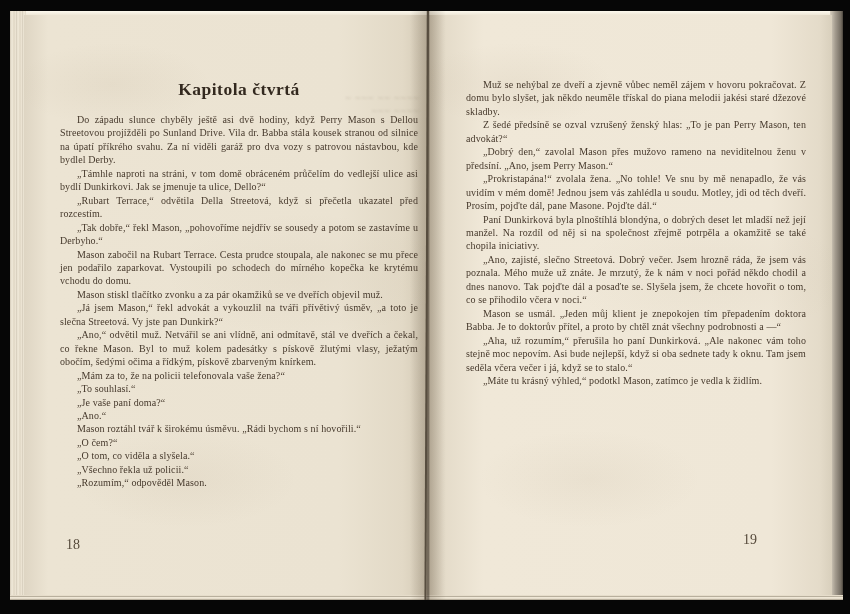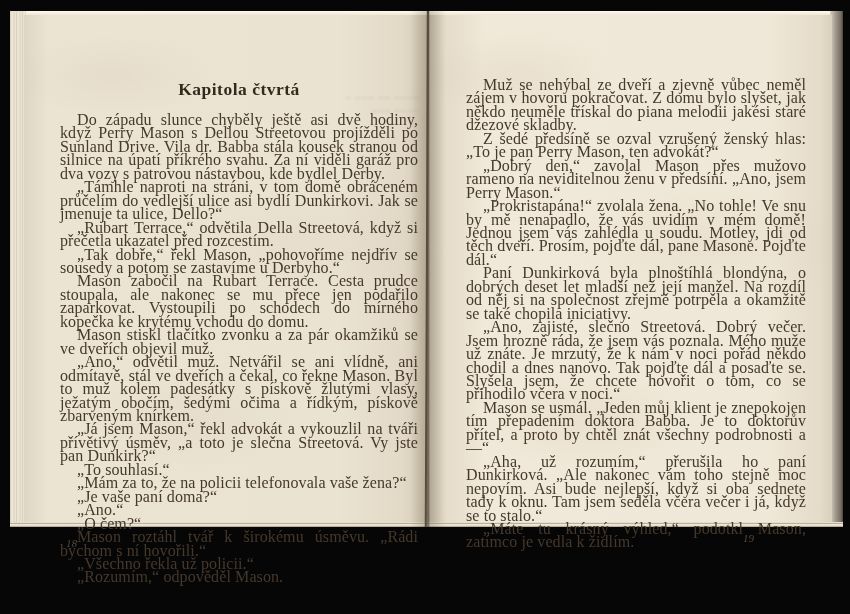--- a/index.html
+++ b/index.html
@@ -3,21 +3,21 @@
 <meta charset="utf-8">
 <style>
   html, body { margin: 0; padding: 0; background: #000; }
   .canvas {
     position: relative; width: 850px; height: 614px;
     background: #060606; overflow: hidden;
     font-family: "Liberation Serif", "DejaVu Serif", serif;
   }
   
   .book {
-    position: absolute; left: 10px; top: 11px; width: 833px; height: 516px;
+    position: absolute; left: 10px; top: 11px; width: 833px; height: 589px;
     background: #e9e1d1;
   }
   
   .book-top-edge {
     position: absolute; left: 0; top: 0; width: 100%; height: 4px;
     background: linear-gradient(#fdf9ee, #efe7d7);
   }
   
   .book-left-edge {
     position: absolute; left: 0; top: 0; width: 16px; height: 100%;
@@ -62,28 +62,28 @@
     position: absolute; color: rgba(120,105,85,.28); font-size: 10px;
     filter: blur(1.2px); letter-spacing: 1px; line-height: 13px; text-align: right;
   }
   
   .chapter-title {
     position: absolute; left: 50px; top: 68px; width: 358px;
     text-align: center; font-weight: bold; font-size: 17.5px; color: #33291f;
     letter-spacing: .5px;
   }
   .text-col {
-    position: absolute; color: #46392c; font-size: 16px; line-height: 13.45px;
+    position: absolute; color: #46392c; font-size: 10px; line-height: 13.45px;
     text-align: justify; letter-spacing: .1px;
   }
   .text-col p { margin: 0; text-indent: 17px; }
   .col-left  { left: 50px;  top: 102px; width: 358px; }
   .col-right { left: 456px; top: 67px;  width: 340px; }
   .page-number {
-    position: absolute; color: #55493a; font-size: 11px; font-style: italic;
+    position: absolute; color: #55493a; font-size: 14px;
   }
   .pn-left  { left: 56px;  top: 526px; }
   .pn-right { left: 733px; top: 521px; }
   
   .mottle {
     position: absolute; inset: 0; pointer-events: none;
     background:
       radial-gradient(140px 60px at 22% 12%, rgba(150,130,100,.08), transparent 70%),
       radial-gradient(200px 90px at 70% 45%, rgba(150,130,100,.06), transparent 70%),
       radial-gradient(160px 70px at 40% 80%, rgba(150,130,100,.07), transparent 70%);
@@ -113,28 +113,29 @@
 
     <div class="chapter-title">Kapitola čtvrtá</div>
 
     <div class="text-col col-left">
         <p>Do západu slunce chyběly ještě asi dvě hodiny, když Perry Mason s Dellou Streetovou projížděli po Sunland Drive. Vila dr. Babba stála kousek stranou od silnice na úpatí příkrého svahu. Za ní viděli garáž pro dva vozy s patrovou nástavbou, kde bydlel Derby.</p>
         <p>„Támhle naproti na stráni, v tom domě obráceném průčelím do vedlejší ulice asi bydlí Dunkirkovi. Jak se jmenuje ta ulice, Dello?“</p>
         <p>„Rubart Terrace,“ odvětila Della Streetová, když si přečetla ukazatel před rozcestím.</p>
         <p>„Tak dobře,“ řekl Mason, „pohovoříme nejdřív se sousedy a potom se zastavíme u Derbyho.“</p>
         <p>Mason zabočil na Rubart Terrace. Cesta prudce stoupala, ale nakonec se mu přece jen podařilo zaparkovat. Vystoupili po schodech do mírného kopečka ke krytému vchodu do domu.</p>
         <p>Mason stiskl tlačítko zvonku a za pár okamžiků se ve dveřích objevil muž.</p>
+        <p>„Já jsem Mason,“ řekl advokát a vykouzlil na tváři přívětivý úsměv, „a toto je slečna Streetová. Vy jste pan Dunkirk?“</p>
         <p>„Ano,“ odvětil muž. Netvářil se ani vlídně, ani odmítavě, stál ve dveřích a čekal, co řekne Mason. Byl to muž kolem padesátky s pískově žlutými vlasy, ježatým obočím, šedými očima a řídkým, pískově zbarveným knírkem.</p>
-        <p>„Já jsem Mason,“ řekl advokát a vykouzlil na tváři přívětivý úsměv, „a toto je slečna Streetová. Vy jste pan Dunkirk?“</p>
+        <p>„Mám za to, že na policii telefonovala vaše žena?“</p>
         <p>„To souhlasí.“</p>
-        <p>„Mám za to, že na policii telefonovala vaše žena?“</p>
         <p>„Je vaše paní doma?“</p>
         <p>„Ano.“</p>
+        <p>Mason roztáhl tvář k širokému úsměvu. „Rádi bychom s ní hovořili.“</p>
         <p>„O čem?“</p>
-        <p>Mason roztáhl tvář k širokému úsměvu. „Rádi bychom s ní hovořili.“</p>
+        <p>„O tom, co viděla a slyšela.“</p>
         <p>„Všechno řekla už policii.“</p>
         <p>„Rozumím,“ odpověděl Mason.</p>
       </div>
 
     <div class="text-col col-right">
         <p>Muž se nehýbal ze dveří a zjevně vůbec neměl zájem v hovoru pokračovat. Z domu bylo slyšet, jak někdo neuměle třískal do piana melodii jakési staré džezové skladby.</p>
         <p>Z šedé předsíně se ozval vzrušený ženský hlas: „To je pan Perry Mason, ten advokát?“</p>
         <p>„Dobrý den,“ zavolal Mason přes mužovo rameno na neviditelnou ženu v předsíní. „Ano, jsem Perry Mason.“</p>
         <p>„Prokristapána!“ zvolala žena. „No tohle! Ve snu by mě nenapadlo, že vás uvidím v mém domě! Jednou jsem vás zahlédla u soudu. Motley, jdi od těch dveří. Prosím, pojďte dál, pane Masone. Pojďte dál.“</p>
         <p>Paní Dunkirková byla plnoštíhlá blondýna, o dobrých deset let mladší než její manžel. Na rozdíl od něj si na společnost zřejmě potrpěla a okamžitě se také chopila iniciativy.</p>

